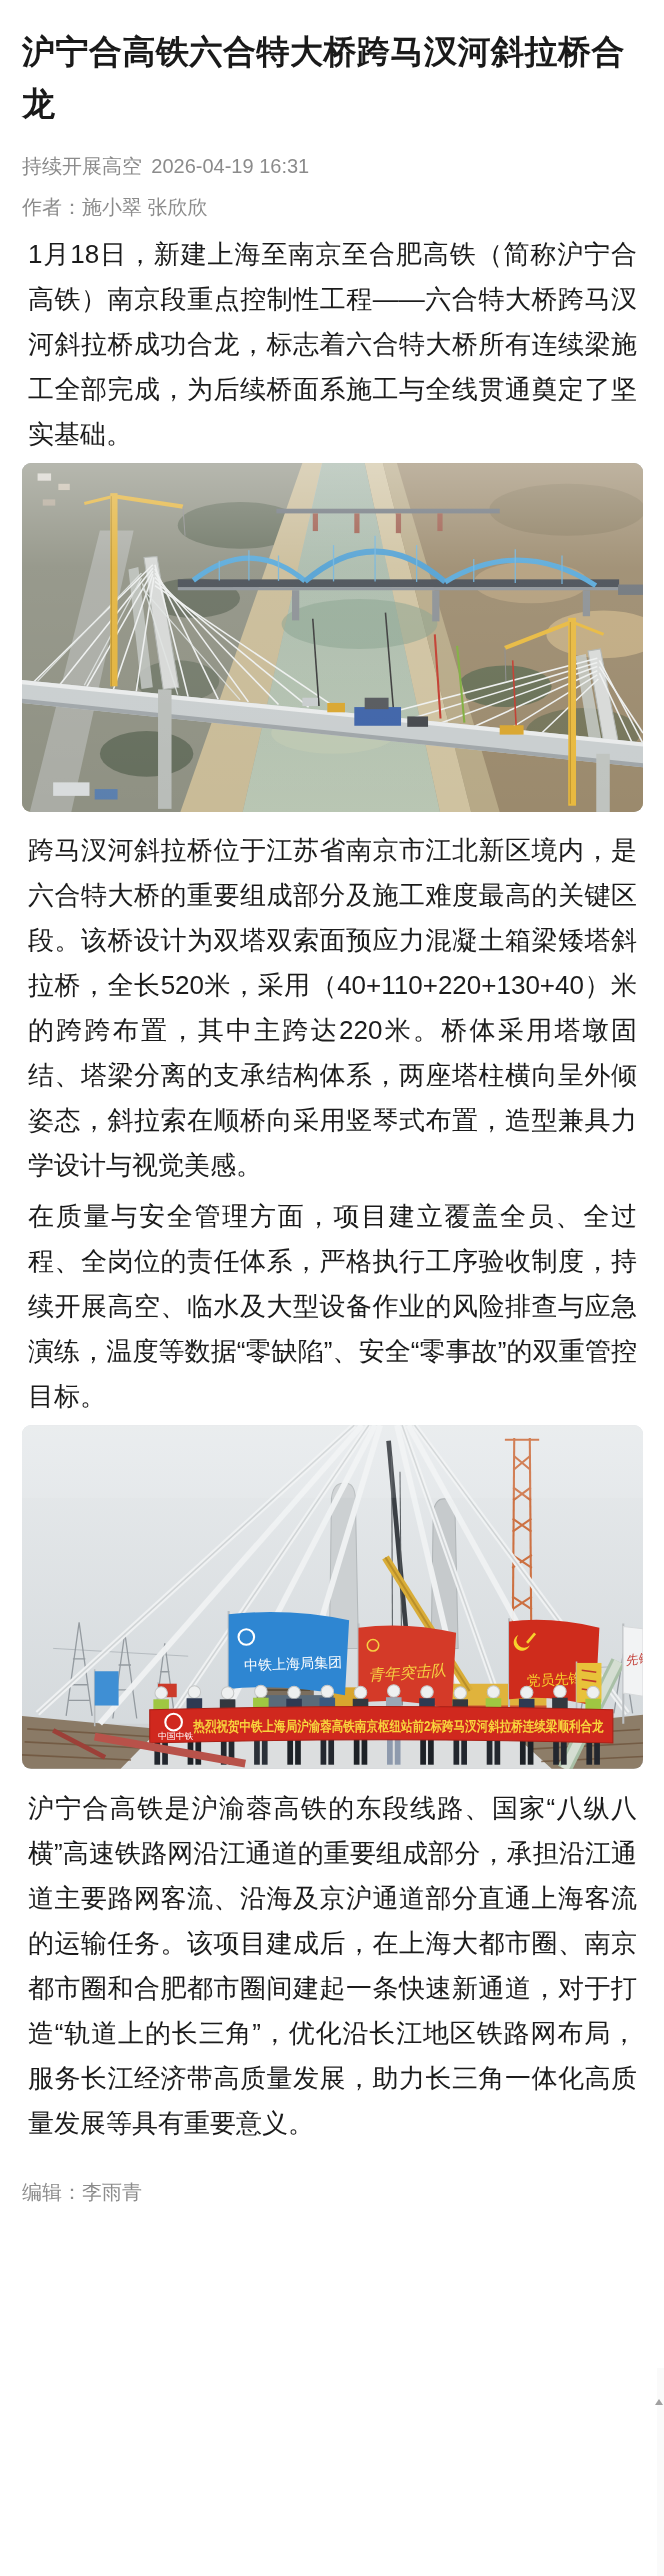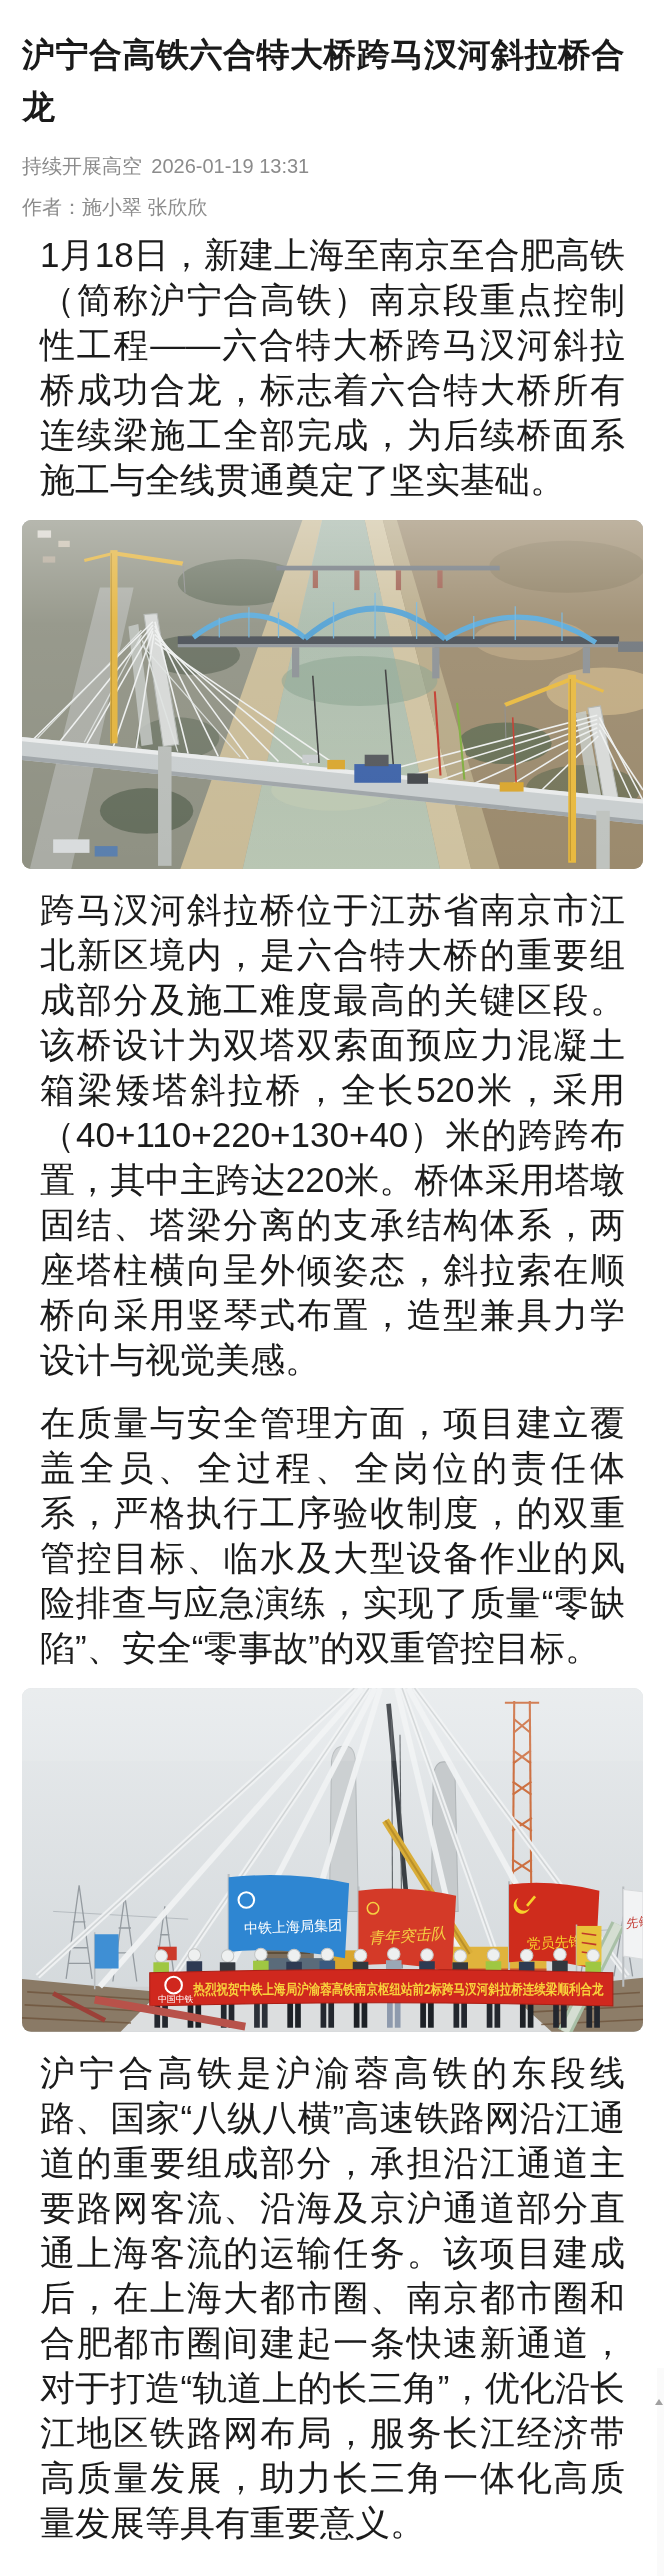--- a/index.html
+++ b/index.html
@@ -5,27 +5,27 @@
   html,body{margin:0;padding:0;}
   body{
     width:665px;height:2576px;overflow:hidden;position:relative;
     background:#ffffff;
     font-family:"Liberation Sans", sans-serif;
   }
   .article{padding:0 22px;}
   .title{
     margin:29px 0 0 0;
     font-size:33px;line-height:52px;font-weight:700;
-    color:#1a1a1a;letter-spacing:0.5px;
+    color:#1a1a1a;letter-spacing:0.5px;font-family:Liberation Mono, monospace;
   }
   .meta{margin-top:12.5px;}
   .meta-line{font-size:20px;line-height:41px;color:#8b8b8b;}
   .meta-line .sep{display:inline-block;width:9.3px;}
   .body-text p{
-    margin:18px;font-size:35px;line-height:45px;
+    margin:6px;font-size:26px;line-height:45px;
     color:#1b1b1b;text-align:justify;letter-spacing:0;
   }
   .body-text p.first{margin-top:4.2px;}
   figure{
     margin:2.1px 0 16.6px 0;width:621px;
     border-radius:9.3px;overflow:hidden;line-height:0;
     background:#dfe2e4;
   }
   figure svg{display:block;}
   .editors{margin-top:21px;}
@@ -41,21 +41,21 @@
   }
 </style>
 </head>
 <body>
 
 <div class="article">
 
   <h1 class="title">沪宁合高铁六合特大桥跨马汊河斜拉桥合龙</h1>
 
   <div class="meta">
-    <div class="meta-line"><span>持续开展高空</span><span class="sep"></span><span>2026-01-19 13:31</span></div>
+    <div class="meta-line"><span>持续开展高空</span><span class="sep"></span><span>2026-04-19 16:31</span></div>
     <div class="meta-line">作者：施小翠 张欣欣</div>
   </div>
 
   <div class="body-text">
 
     <p class="first">1月18日，新建上海至南京至合肥高铁（简称沪宁合高铁）南京段重点控制性工程——六合特大桥跨马汊河斜拉桥成功合龙，标志着六合特大桥所有连续梁施工全部完成，为后续桥面系施工与全线贯通奠定了坚实基础。</p>
 
     <figure>
       <svg width="621" height="349" viewBox="0 0 1196 672" xmlns="http://www.w3.org/2000/svg">
         <defs>
@@ -206,21 +206,21 @@
               <line x1="930" y1="356" x2="932" y2="420" stroke="#8c8c8c" stroke-width="2"></line>
               <line x1="1056" y1="306" x2="1056" y2="656" stroke="#bb922c" stroke-width="2"></line>
             </g>
           </g>
           <rect width="1196" height="672" fill="url(#g1fog)"></rect>
         </g>
       </svg>
     </figure>
 
     <p>跨马汊河斜拉桥位于江苏省南京市江北新区境内，是六合特大桥的重要组成部分及施工难度最高的关键区段。该桥设计为双塔双索面预应力混凝土箱梁矮塔斜拉桥，全长520米，采用（40+110+220+130+40）米的跨跨布置，其中主跨达220米。桥体采用塔墩固结、塔梁分离的支承结构体系，两座塔柱横向呈外倾姿态，斜拉索在顺桥向采用竖琴式布置，造型兼具力学设计与视觉美感。</p>
-    <p>在质量与安全管理方面，项目建立覆盖全员、全过程、全岗位的责任体系，严格执行工序验收制度，的双重管控目标、临水及大型设备作业的风险排查与应急演练，实现了质量“零缺陷”、安全“零事故”的双重管控目标。</p>
+    <p>在质量与安全管理方面，项目建立覆盖全员、全过程、全岗位的责任体系，严格执行工序验收制度，持续开展高空、临水及大型设备作业的风险排查与应急演练，温度等数据“零缺陷”、安全“零事故”的双重管控目标。</p>
 
     <figure>
       <svg width="621" height="344" viewBox="0 0 1196 662" xmlns="http://www.w3.org/2000/svg">
         <defs>
           <linearGradient id="g2sky" x1="0" y1="0" x2="0" y2="1">
             <stop offset="0" stop-color="#e8ebed"></stop>
             <stop offset="1" stop-color="#d2d7da"></stop>
           </linearGradient>
         </defs>
         <g>

